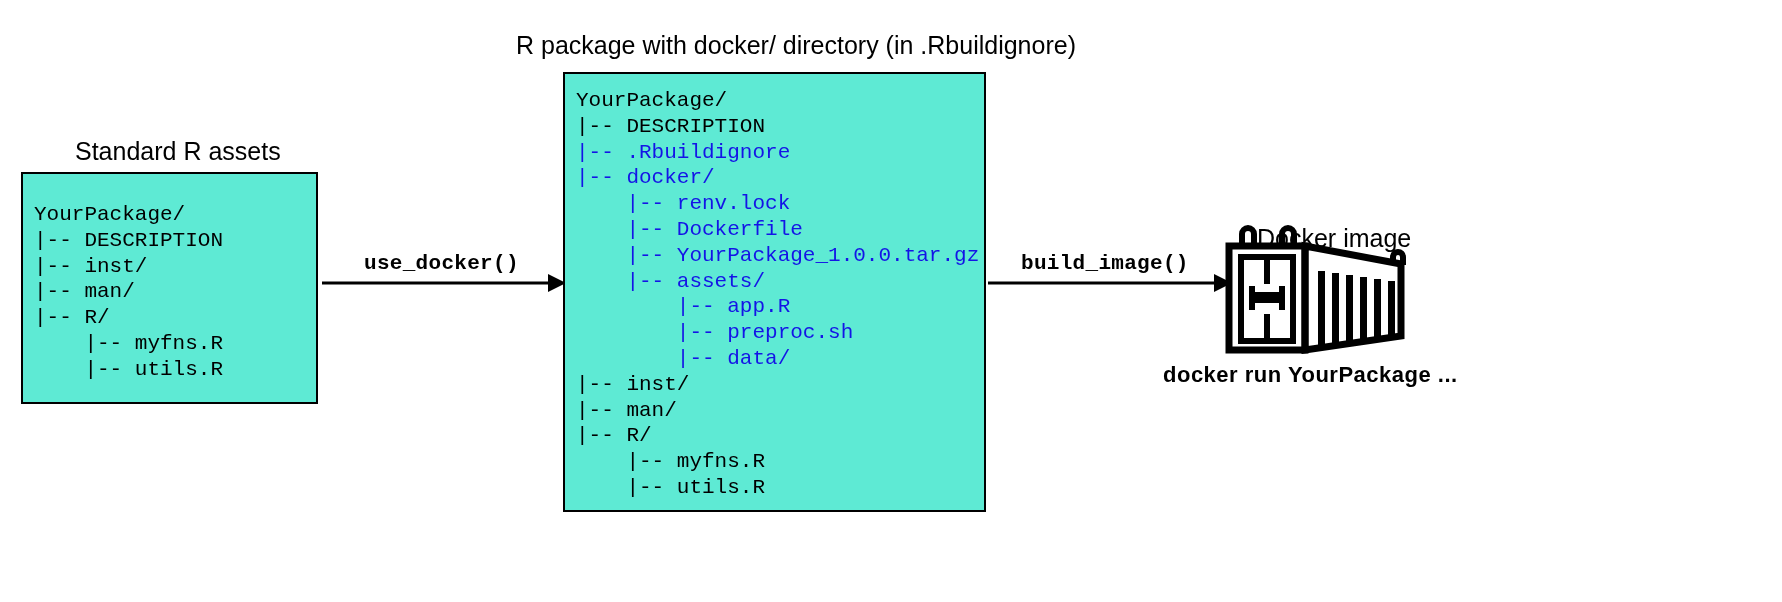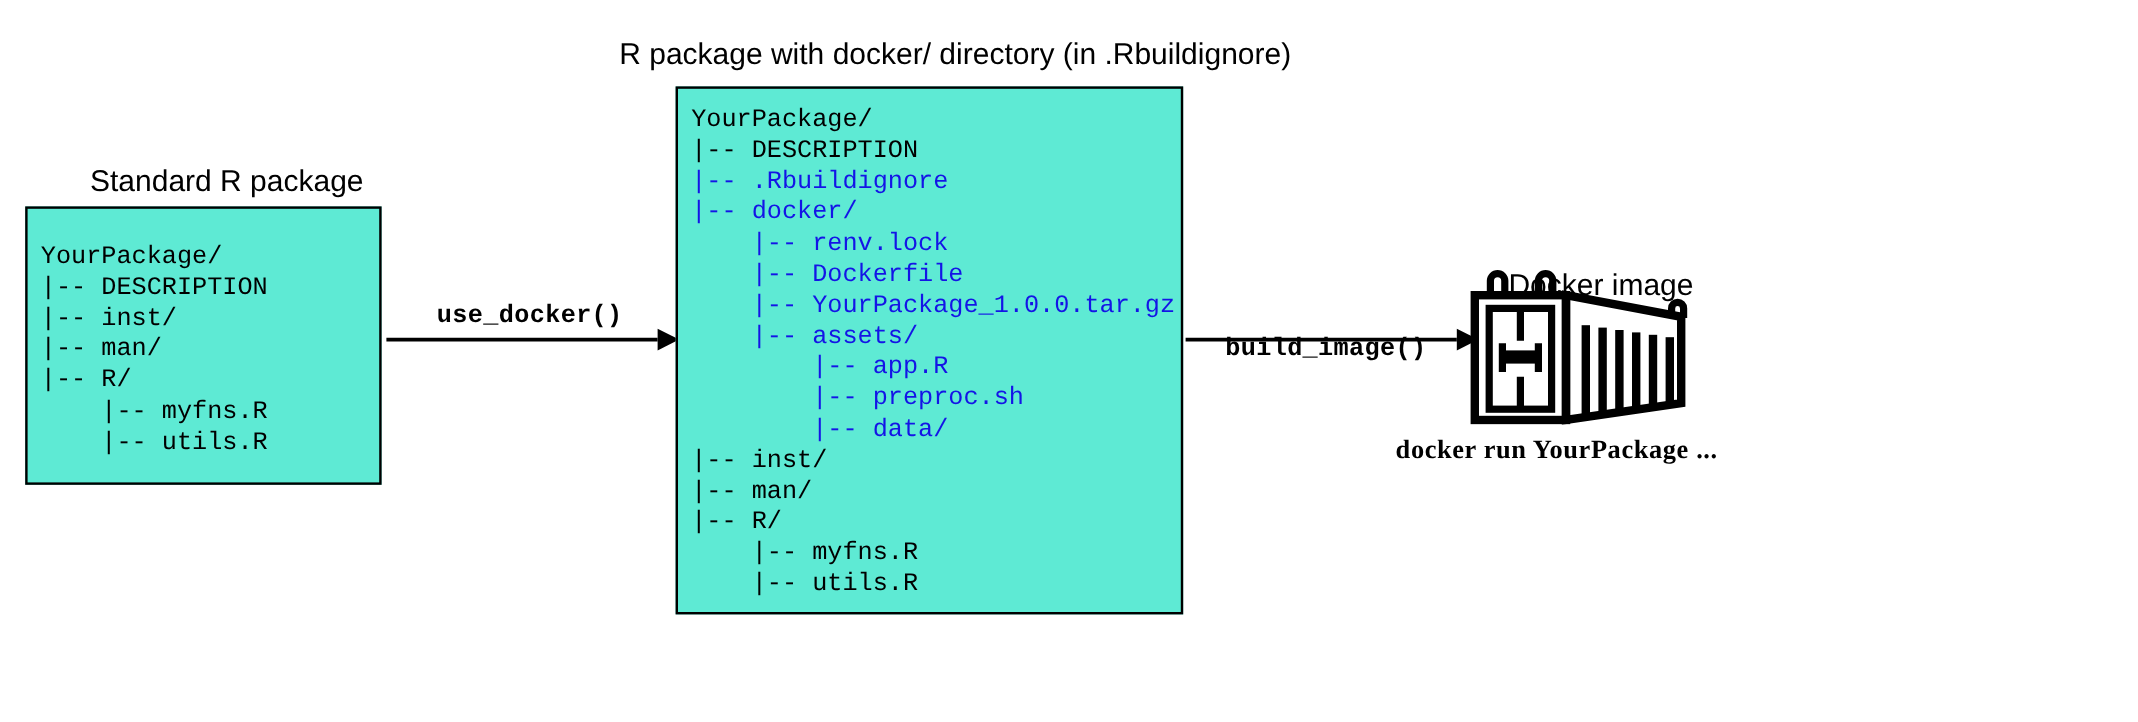--- a/index.html
+++ b/index.html
@@ -93,50 +93,50 @@
   }
 
   
   .arrow-svg {
     position: absolute;
     overflow: visible;
   }
   #arrow1 { left: 322px; top: 272px; }
   #arrow2 { left: 988px; top: 272px; }
   #lbl-use-docker { left: 364px; top: 252px; text-align: center; }
-  #lbl-build-image { left: 1021px; top: 252px; margin-top: 28px; }
+  #lbl-build-image { left: 1021px; top: 252px; }
 
   
   #cap-docker-image {
     left: 1257px;
     top: 223px;
   }
   #container-icon {
     position: absolute;
     left: 1225px;
     top: 224px;
   }
   #cmd-docker-run {
     position: absolute;
     left: 1163px;
     top: 362px;
-    font-family: Liberation Serif, serif;
+    font-family: Liberation Sans, sans-serif;
     font-weight: bold;
     font-size: 22px;
     color: #000000;
     white-space: pre;
     letter-spacing: 0.5px;
   }
 </style>
 </head>
 <body>
 
 <div class="stage">
 
-  <div class="caption" id="cap-standard">Standard R package</div>
+  <div class="caption" id="cap-standard">Standard R assets</div>
 
   <div class="tree-box" id="box-standard">
     <div class="tree-lines mono-code"><span class="tree-line black">YourPackage/</span><span class="tree-line black">|-- DESCRIPTION</span><span class="tree-line black">|-- inst/</span><span class="tree-line black">|-- man/</span><span class="tree-line black">|-- R/</span><span class="tree-line black">    |-- myfns.R</span><span class="tree-line black">    |-- utils.R</span></div>
   </div>
 
   <div class="arrow-label" id="lbl-use-docker">use_docker()</div>
   <svg class="arrow-svg" id="arrow1" width="244" height="22" viewBox="0 0 244 22">
     <line x1="0" y1="11" x2="226" y2="11" stroke="#000" stroke-width="3"></line>
     <polygon points="226,2 244,11 226,20" fill="#000"></polygon>
   </svg>

